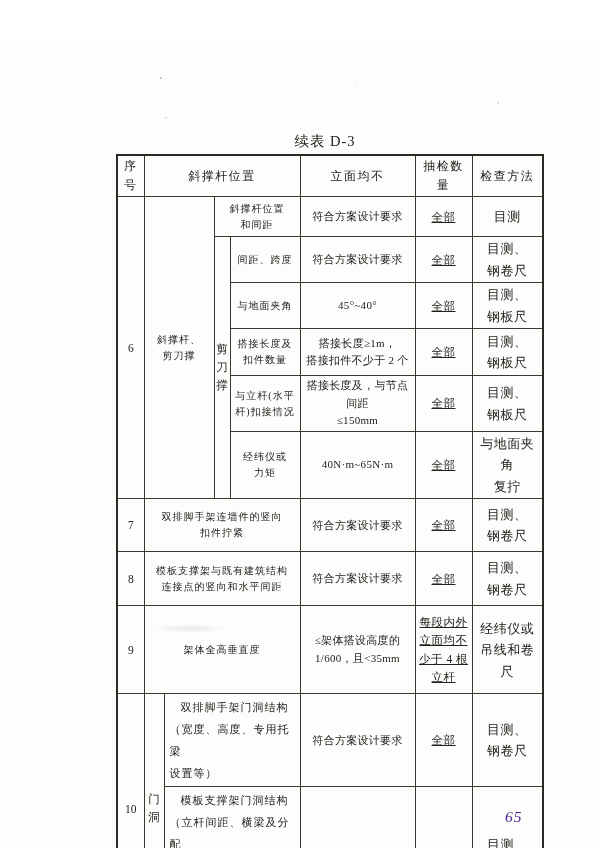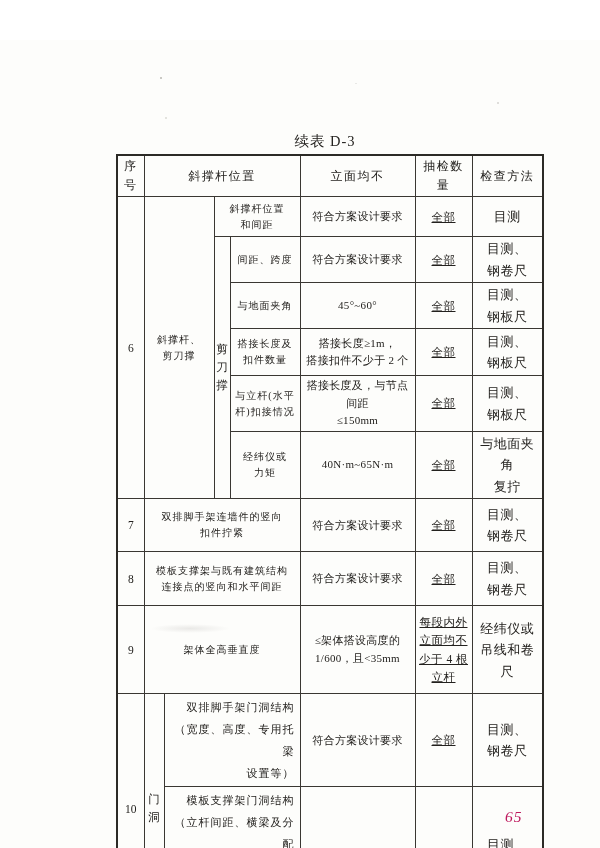--- a/index.html
+++ b/index.html
@@ -53,35 +53,35 @@
   td.qty  { font-size: 11.5px; padding: 1px 2px; text-decoration: underline; }
   td.mth  { font-size: 13px; line-height: 1.65; text-align: center; }
   td.vtext {
     padding: 0;
     letter-spacing: 0;
     line-height: 1.55;
     word-break: break-all;
     font-size: 11.5px;
   }
   td.item-left {
-    text-align: right;
+    text-align: left;
     text-indent: 11px;
     font-size: 11px;
     letter-spacing: 1px;
     line-height: 2.0;
     padding: 2px 5px;
   }
   td.item-c { letter-spacing: 1px; }
   td.num { font-size: 11.5px; letter-spacing: 0; }
   .page-number {
     position: absolute;
     left: 505px; top: 768px;
     font-size: 15.5px;
     font-style: italic;
-    color: #be185d;
+    color: #4c1d95;
     letter-spacing: 1px;
   }
   
   .speck { position: absolute; background: #b9b7b2; border-radius: 50%; }
   .speck.s1 { left: 160px; top: 37px;  width: 2px; height: 2px; }
   .speck.s2 { left: 497px; top: 62px;  width: 2px; height: 2px; opacity: .6; }
   .speck.s3 { left: 165px; top: 77px;  width: 2px; height: 2px; opacity: .5; }
   .speck.s4 { left: 355px; top: 43px;  width: 2px; height: 1px; opacity: .4; }
   .smudge {
     position: absolute; left: 150px; top: 584px;
@@ -138,21 +138,21 @@
       <td rowspan="5" class="vtext">剪刀撑</td>
       <td class="item-c">间距、跨度</td>
       <td class="req">符合方案设计要求</td>
       <td class="qty">全部</td>
       <td class="mth">目测、
 钢卷尺</td>
     </tr>
 
     <tr style="height:44px">
       <td class="item-c">与地面夹角</td>
-      <td class="req">45°~60°</td>
+      <td class="req">45°~40°</td>
       <td class="qty">全部</td>
       <td class="mth">目测、
 钢板尺</td>
     </tr>
 
     <tr style="height:47px">
       <td class="item-c">搭接长度及
 扣件数量</td>
       <td class="req">搭接长度≥1m，
 搭接扣件不少于 2 个</td>

